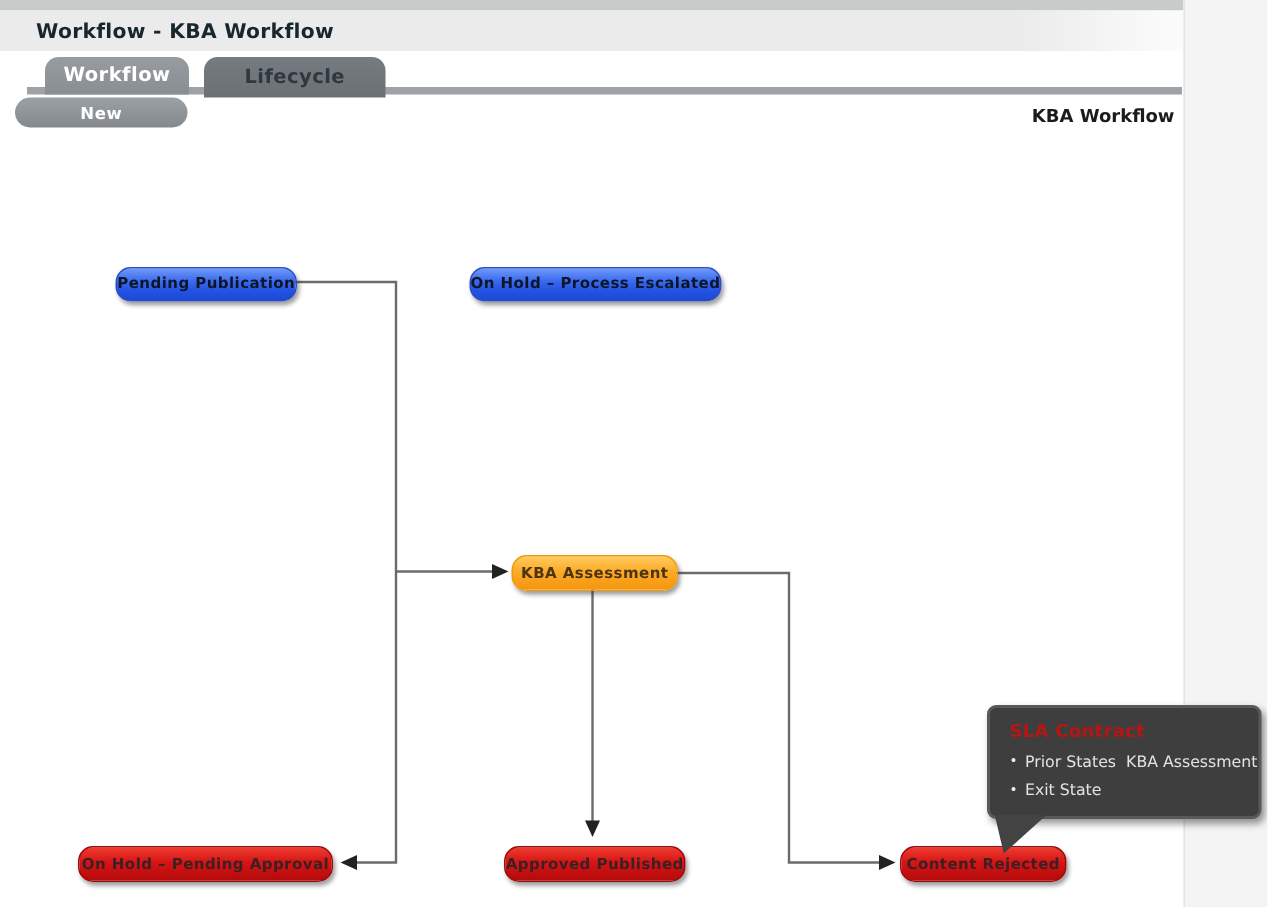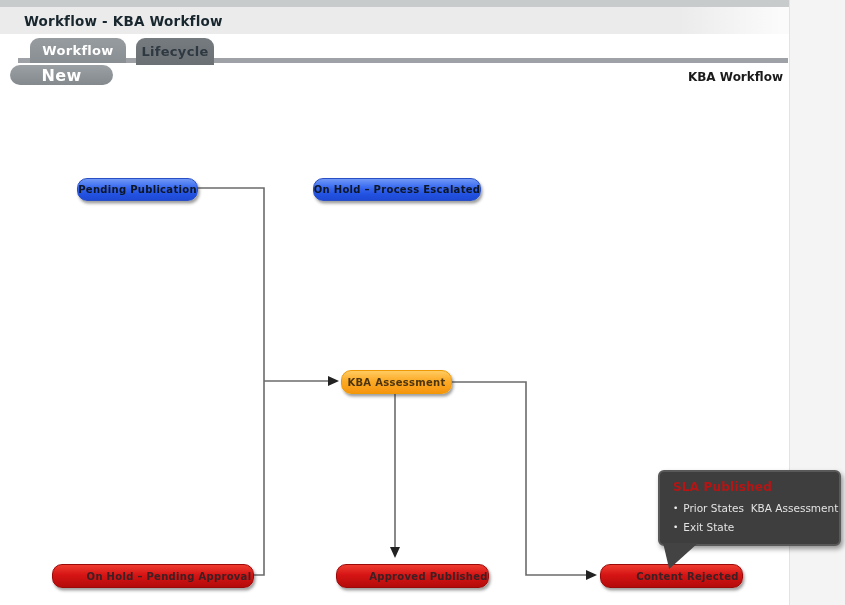--- a/index.html
+++ b/index.html
@@ -17,25 +17,25 @@
   }
   .titlebar span{font-size:13.5px;font-weight:bold;color:#18262e;padding-left:24px;letter-spacing:.2px;}
   .rightcol{position:absolute;left:789px;top:0;width:56px;height:605px;background:#f4f4f5;border-left:1px solid #e3e3e3;z-index:1;}
   .tabbar{position:absolute;left:18px;top:58px;width:770px;height:5px;background:#9ea2a6;z-index:2;}
   .tab{
     position:absolute;top:38px;height:25px;z-index:3;
     border-radius:9px 9px 0 0;display:flex;align-items:center;justify-content:center;
     font-size:13px;font-weight:bold;letter-spacing:.3px;cursor:pointer;
   }
   .tab-workflow{left:30px;width:96px;background:linear-gradient(#979ca0,#898e93);color:#ffffff;}
-  .tab-lifecycle{left:136px;width:78px;height:27px;background:linear-gradient(#767b80,#6b7075);color:#2e3840;}
+  .tab-lifecycle{left:136px;width:121px;height:27px;background:linear-gradient(#767b80,#6b7075);color:#2e3840;}
   .new-btn{
-    position:absolute;left:10px;top:65px;width:103px;height:20px;z-index:3;
+    position:absolute;left:10px;top:65px;width:115px;height:20px;z-index:3;
     background:linear-gradient(#9aa0a4,#84898d);border:none;border-radius:11px;
-    color:#fff;font-family:inherit;font-size:16px;font-weight:bold;letter-spacing:.4px;cursor:pointer;
+    color:#fff;font-family:inherit;font-size:11px;font-weight:bold;letter-spacing:.4px;cursor:pointer;
   }
   .diagram-title{position:absolute;right:62px;top:70px;font-size:12px;font-weight:bold;color:#1b1b1b;z-index:2;}
   
   .connectors{position:absolute;left:0;top:0;width:845px;height:605px;z-index:2;pointer-events:none;}
   .connectors path{fill:none;stroke:#6b6b6b;stroke-width:1.6;}
   .connectors polygon{fill:#222;}
   
   .node{
     position:absolute;z-index:3;display:flex;align-items:center;justify-content:center;
     border-radius:10px;font-size:10px;font-weight:bold;letter-spacing:.3px;white-space:nowrap;
@@ -44,21 +44,21 @@
   .node-blue{
     background:linear-gradient(#7099f6 0%,#3a6af0 40%,#2353e2 70%,#1d49d4 100%);
     border:1px solid #2a4fc4;color:#0d1626;justify-content:center;
   }
   .node-orange{
     background:linear-gradient(#ffcb60 0%,#fcab27 45%,#f6950e 100%);
     border:1px solid #ef9a05;color:#4c3410;justify-content:center;
   }
   .node-red{
     background:linear-gradient(#ee3c30 0%,#d61414 45%,#b40b0b 100%);
-    border:1px solid #9c0909;color:#3c2024;padding-left:32px;
+    border:1px solid #9c0909;color:#3c2024;
   }
   
   .tooltip{
     position:absolute;left:658px;top:470px;width:183px;height:76px;z-index:5;
     background:#3e3e3e;border:2px solid #595959;border-radius:6px;
     box-shadow:2px 3px 5px rgba(0,0,0,.4);box-sizing:border-box;padding:8px 0 0 13px;
   }
   .tooltip-title{font-size:12px;font-weight:bold;color:#b81414;margin-bottom:8px;letter-spacing:.2px;}
   .tip-item{font-size:10.5px;color:#e3e3e3;margin-bottom:7px;display:flex;align-items:center;}
   .tip-bullet{margin-right:5px;font-size:9px;color:#efefef;}
@@ -124,21 +124,21 @@
 
   <div class="node node-red" style="left:600px;top:564px;width:109px;height:22px;">
     <span>Content Rejected</span>
   </div>
 
   <div class="node node-red" style="left:336px;top:564px;width:119px;height:22px;">
     <span>Approved Published</span>
   </div>
 
   <div class="tooltip">
-    <div class="tooltip-title">SLA Published</div>
+    <div class="tooltip-title">SLA Contract</div>
     <div class="tip-item">
       <span class="tip-bullet">•</span>
       <span class="tip-text">Prior States  KBA Assessment</span>
     </div>
     <div class="tip-item">
       <span class="tip-bullet">•</span>
       <span class="tip-text">Exit State</span>
     </div>
   </div>
   <div class="tooltip-tail"></div>

